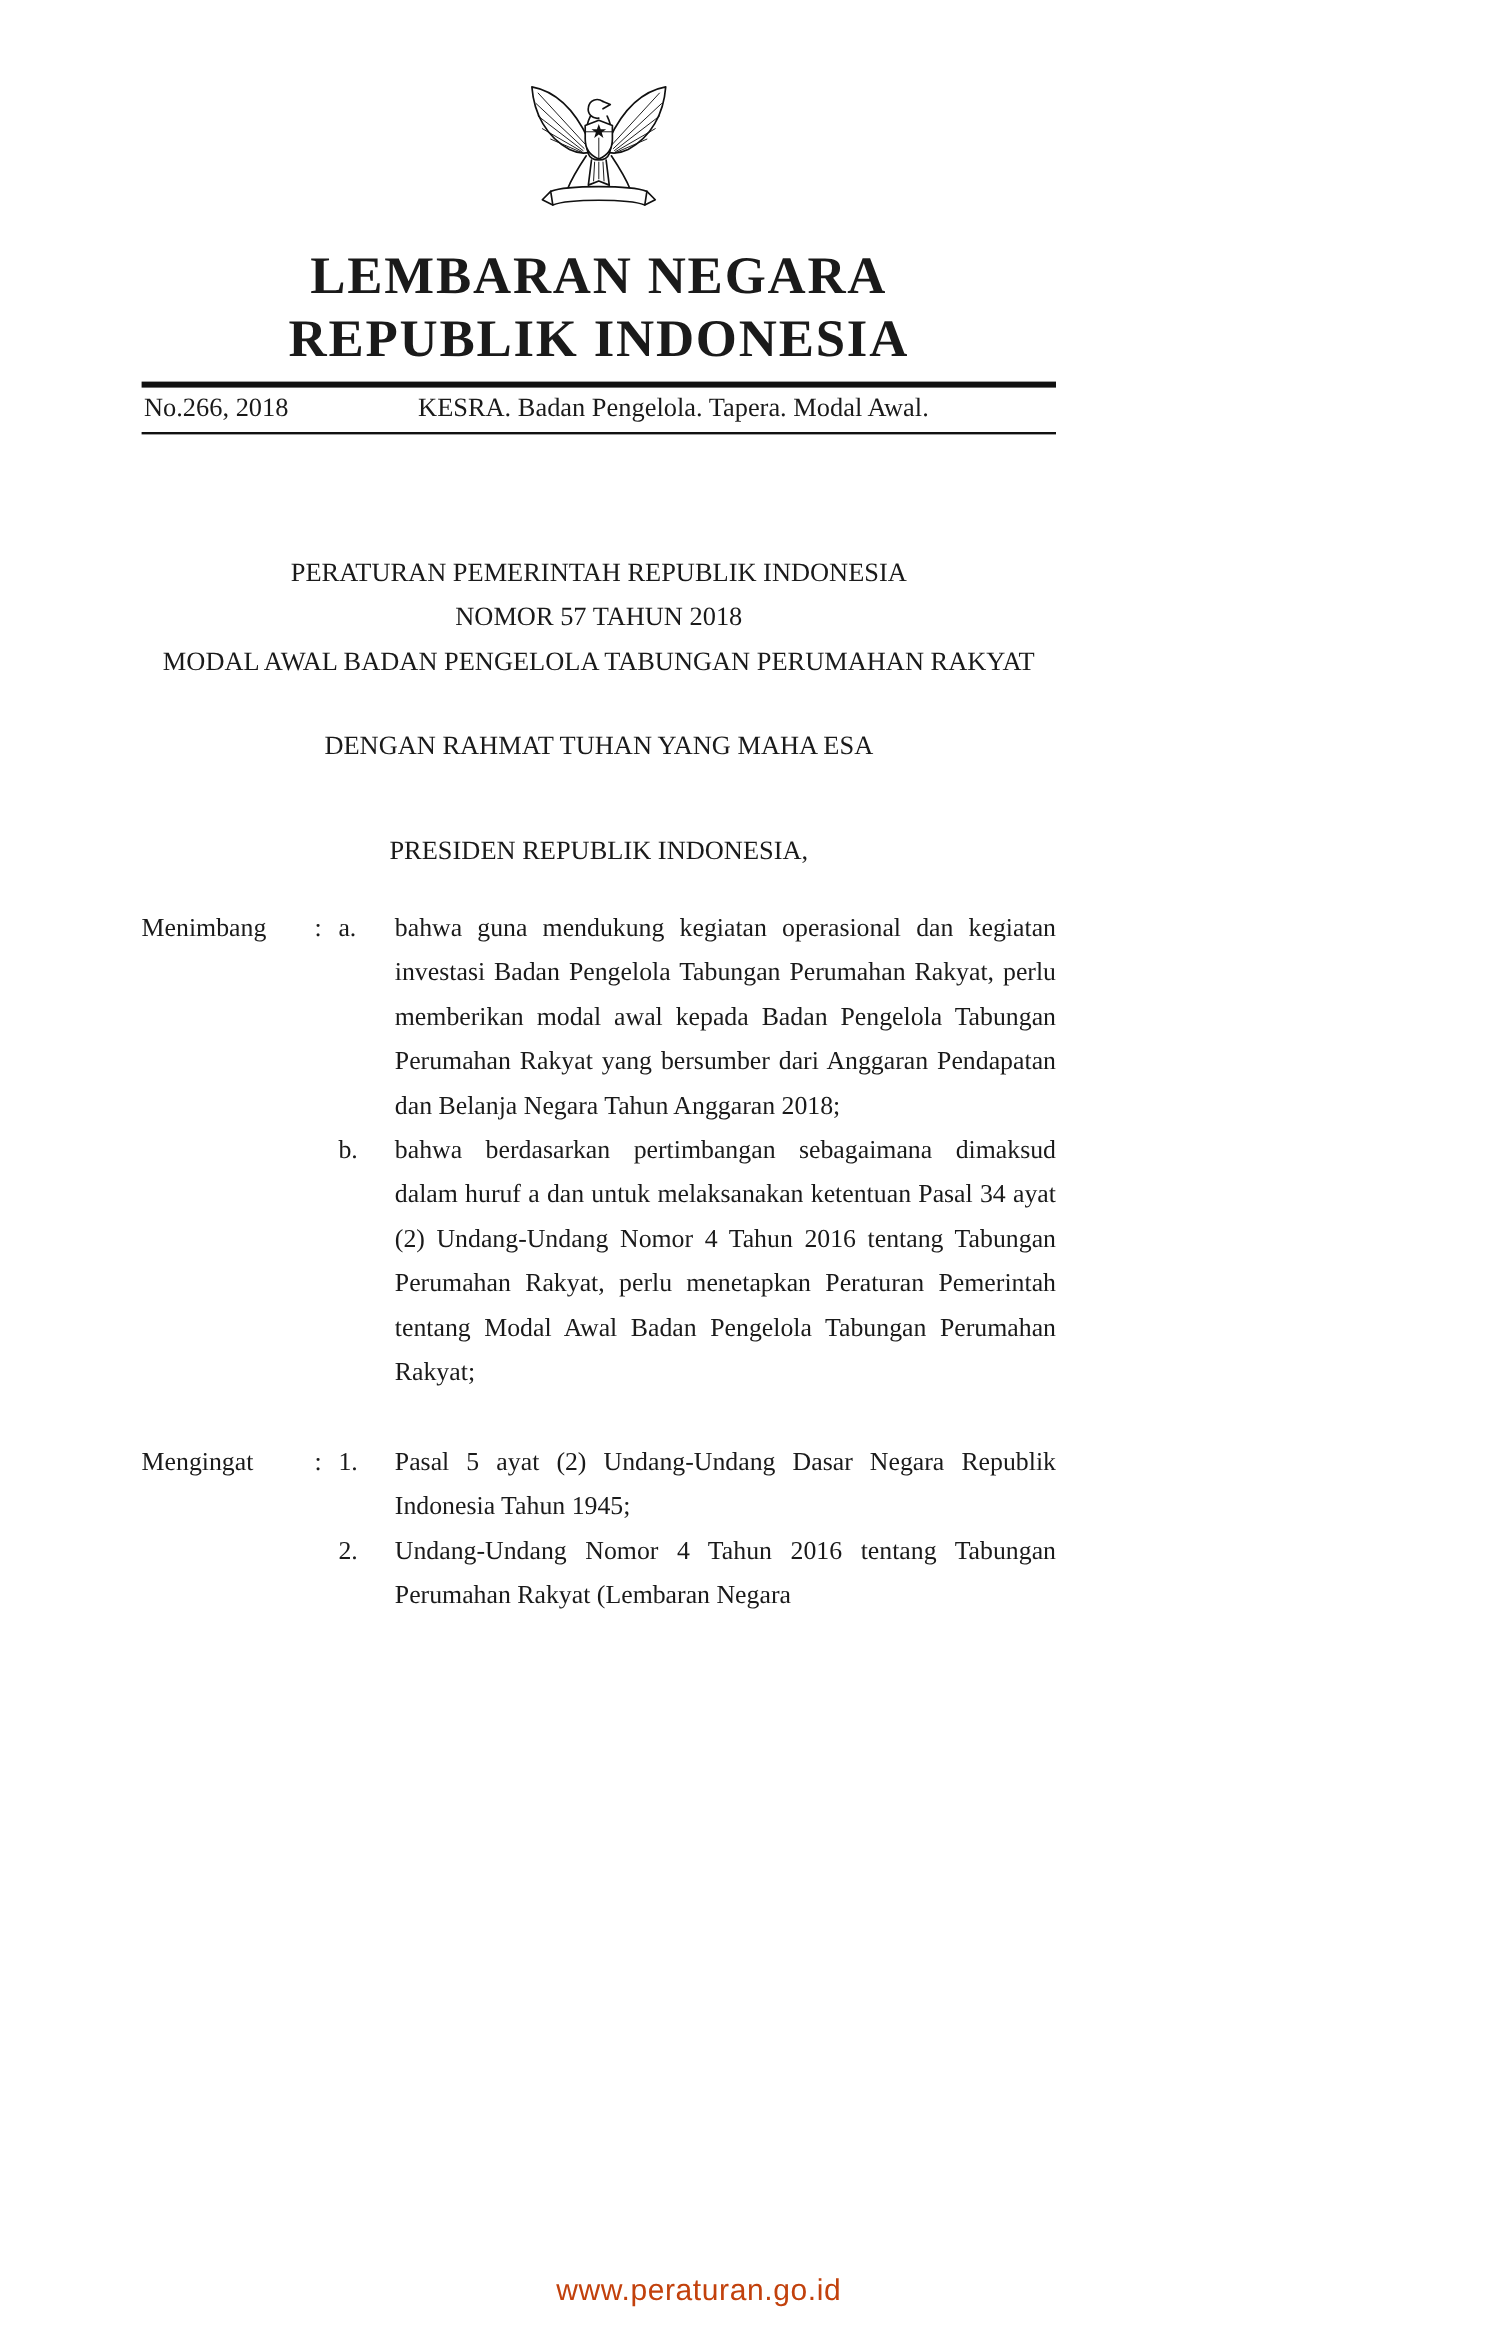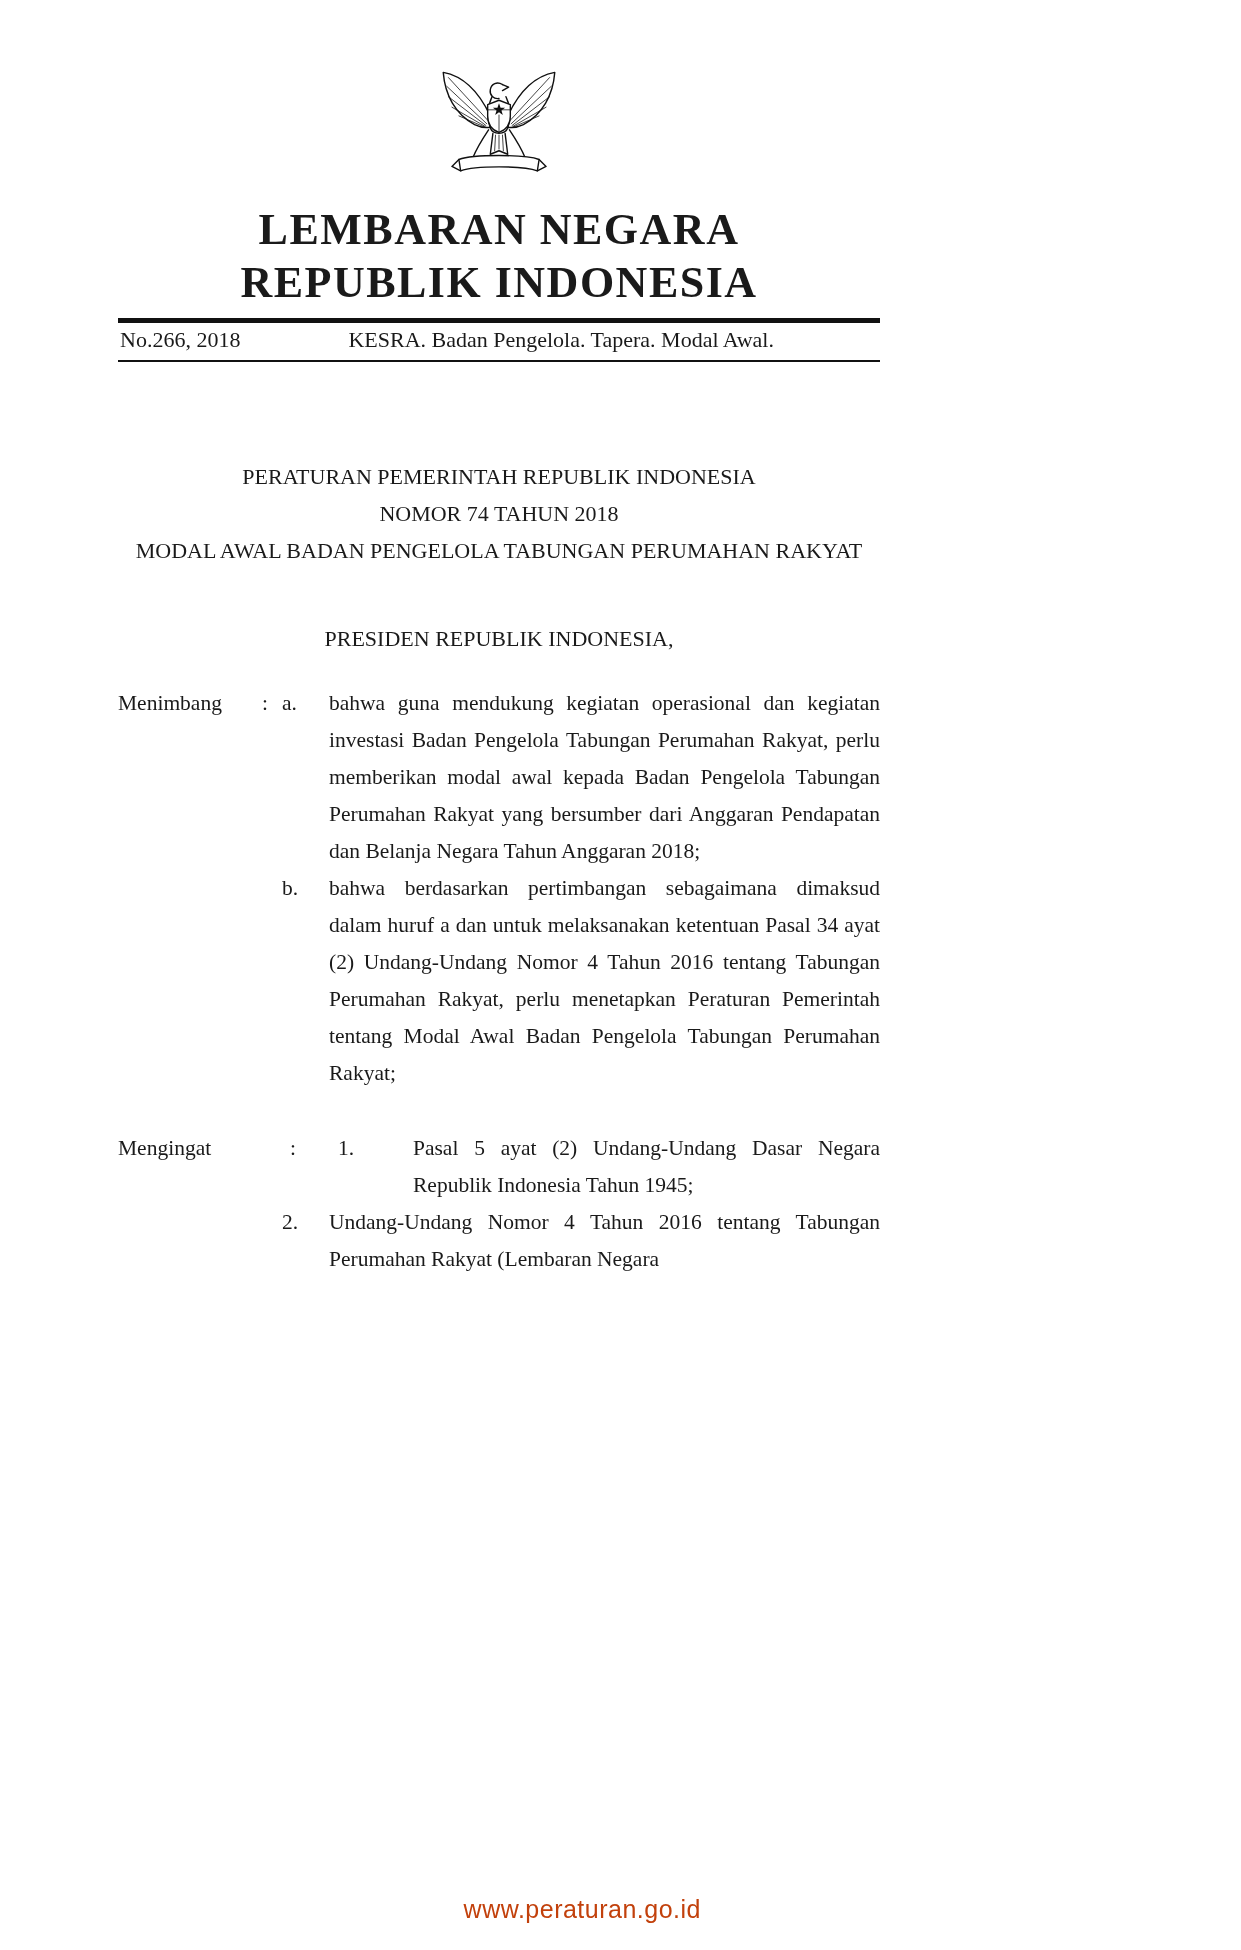--- a/index.html
+++ b/index.html
@@ -53,21 +53,21 @@
   }
   .invocation { margin-top: 33px; }
   .authority  { margin-top: 51px; }
   .clauses { margin-top: 28px; }
   .clause-row {
     display: grid;
     grid-template-columns: 144px 20px 47px 1fr;
     font-size: 21.5px;
     line-height: 37px;
   }
-  .clause-row.section-gap { margin-top: 38px; gap: 28px; }
+  .clause-row.section-gap { margin-top: 38px; }
   .clause-label  { text-align: left; }
   .clause-colon  { text-align: left; }
   .clause-marker { text-align: left; }
   .clause-text {
     text-align: justify;
     text-justify: inter-word;
   }
   .footer-watermark {
     position: absolute;
     right: 300px;
@@ -120,24 +120,25 @@
 
     <div class="rule-thick"></div>
     <div class="masthead-row">
       <span>No.266, 2018</span>
       <span class="subject">KESRA. Badan Pengelola. Tapera. Modal Awal.</span>
     </div>
     <div class="rule-thin"></div>
 
     <div class="title-block">
       <div>PERATURAN PEMERINTAH REPUBLIK INDONESIA</div>
-      <div>NOMOR 74 TAHUN 2018</div>
+      <div>NOMOR 57 TAHUN 2018</div>
       <div>MODAL AWAL BADAN PENGELOLA TABUNGAN PERUMAHAN RAKYAT</div>
     </div>
 
+    <div class="invocation">DENGAN RAHMAT TUHAN YANG MAHA ESA</div>
     <div class="authority">PRESIDEN REPUBLIK INDONESIA,</div>
 
     <div class="clauses">
 
       <div class="clause-row">
         <div class="clause-label">Menimbang</div>
         <div class="clause-colon">:</div>
         <div class="clause-marker">a.</div>
         <div class="clause-text">bahwa guna mendukung kegiatan operasional dan kegiatan investasi Badan Pengelola Tabungan Perumahan Rakyat, perlu memberikan modal awal kepada Badan Pengelola Tabungan Perumahan Rakyat yang bersumber dari Anggaran Pendapatan dan Belanja Negara Tahun Anggaran 2018;</div>
       </div>

